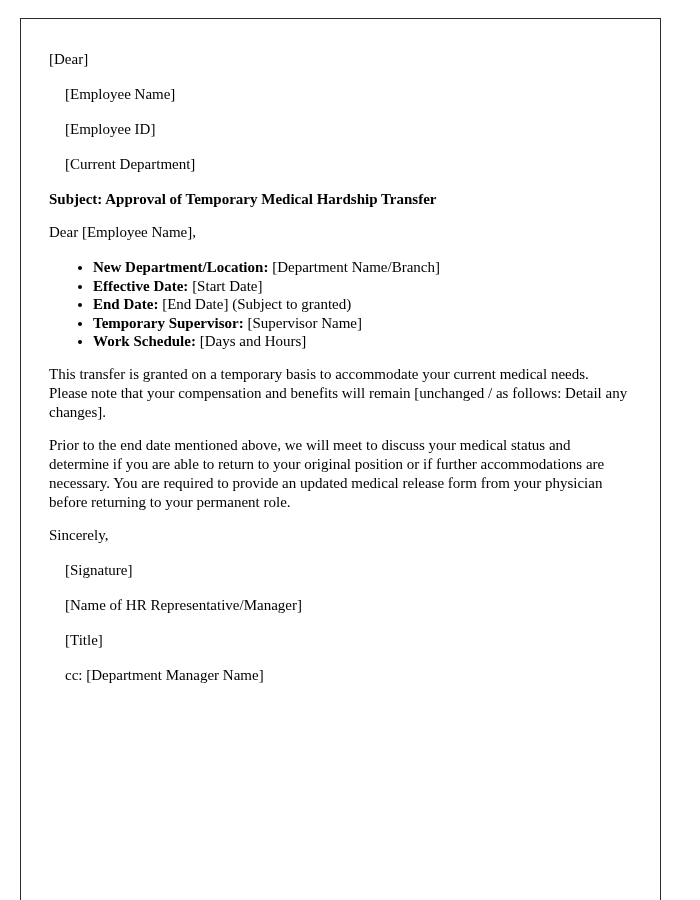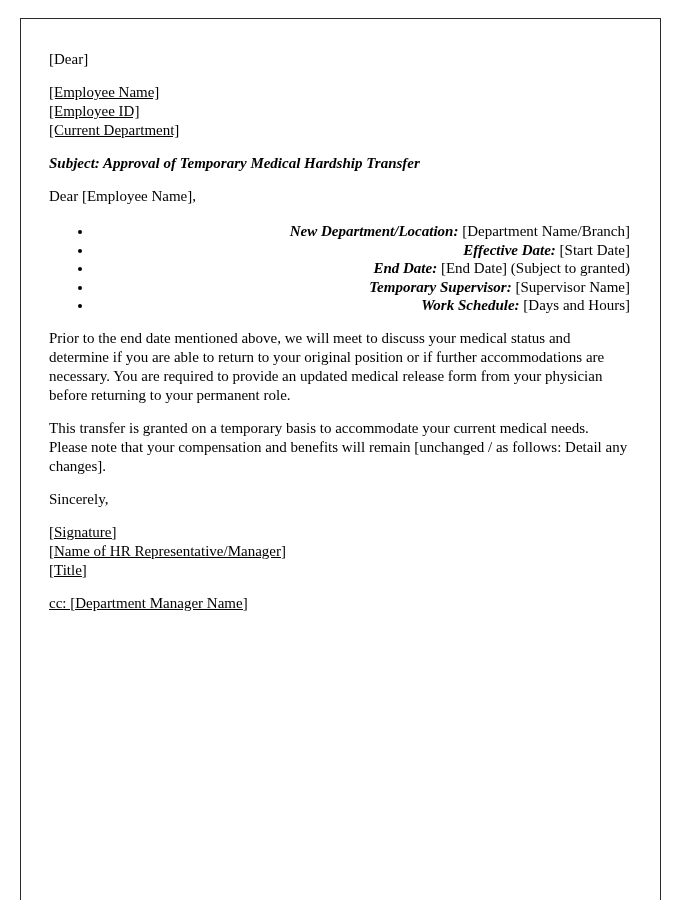--- a/index.html
+++ b/index.html
@@ -22,35 +22,32 @@
     border: 1px solid #2b2b2b;
     background: #ffffff;
     padding: 31px 30px 0 28px;
     font-size: 15px;
     line-height: 19px;
   }
   .para {
     margin: 0 0 14px 0;
   }
   .line {
-    margin: 0;
-    text-decoration: underline;
+    margin: 16px;
   }
   .block {
     margin: 0 0 14px 0;
   }
   .bold {
     font-weight: bold;
-    font-style: italic;
   }
   ul.details {
     margin: 16px 0 14px 0;
     padding: 0 0 0 44px;
     list-style-type: disc;
-    text-align: right;
   }
   ul.details li {
     margin: 0;
     line-height: 18.5px;
   }
 </style>
 </head>
 <body>
 
 <div class="page">
@@ -80,23 +77,23 @@
       <span class="bold">End Date:</span><span> [End Date] (Subject to granted)</span>
     </li>
     <li>
       <span class="bold">Temporary Supervisor:</span><span> [Supervisor Name]</span>
     </li>
     <li>
       <span class="bold">Work Schedule:</span><span> [Days and Hours]</span>
     </li>
   </ul>
 
+  <p class="para">This transfer is granted on a temporary basis to accommodate your current medical needs. Please note that your compensation and benefits will remain [unchanged / as follows: Detail any changes].</p>
+
   <p class="para">Prior to the end date mentioned above, we will meet to discuss your medical status and determine if you are able to return to your original position or if further accommodations are necessary. You are required to provide an updated medical release form from your physician before returning to your permanent role.</p>
-
-  <p class="para">This transfer is granted on a temporary basis to accommodate your current medical needs. Please note that your compensation and benefits will remain [unchanged / as follows: Detail any changes].</p>
 
 
   <p class="para">Sincerely,</p>
 
   <div class="block">
     <div class="line">[Signature]</div>
     <div class="line">[Name of HR Representative/Manager]</div>
     <div class="line">[Title]</div>
   </div>
 

